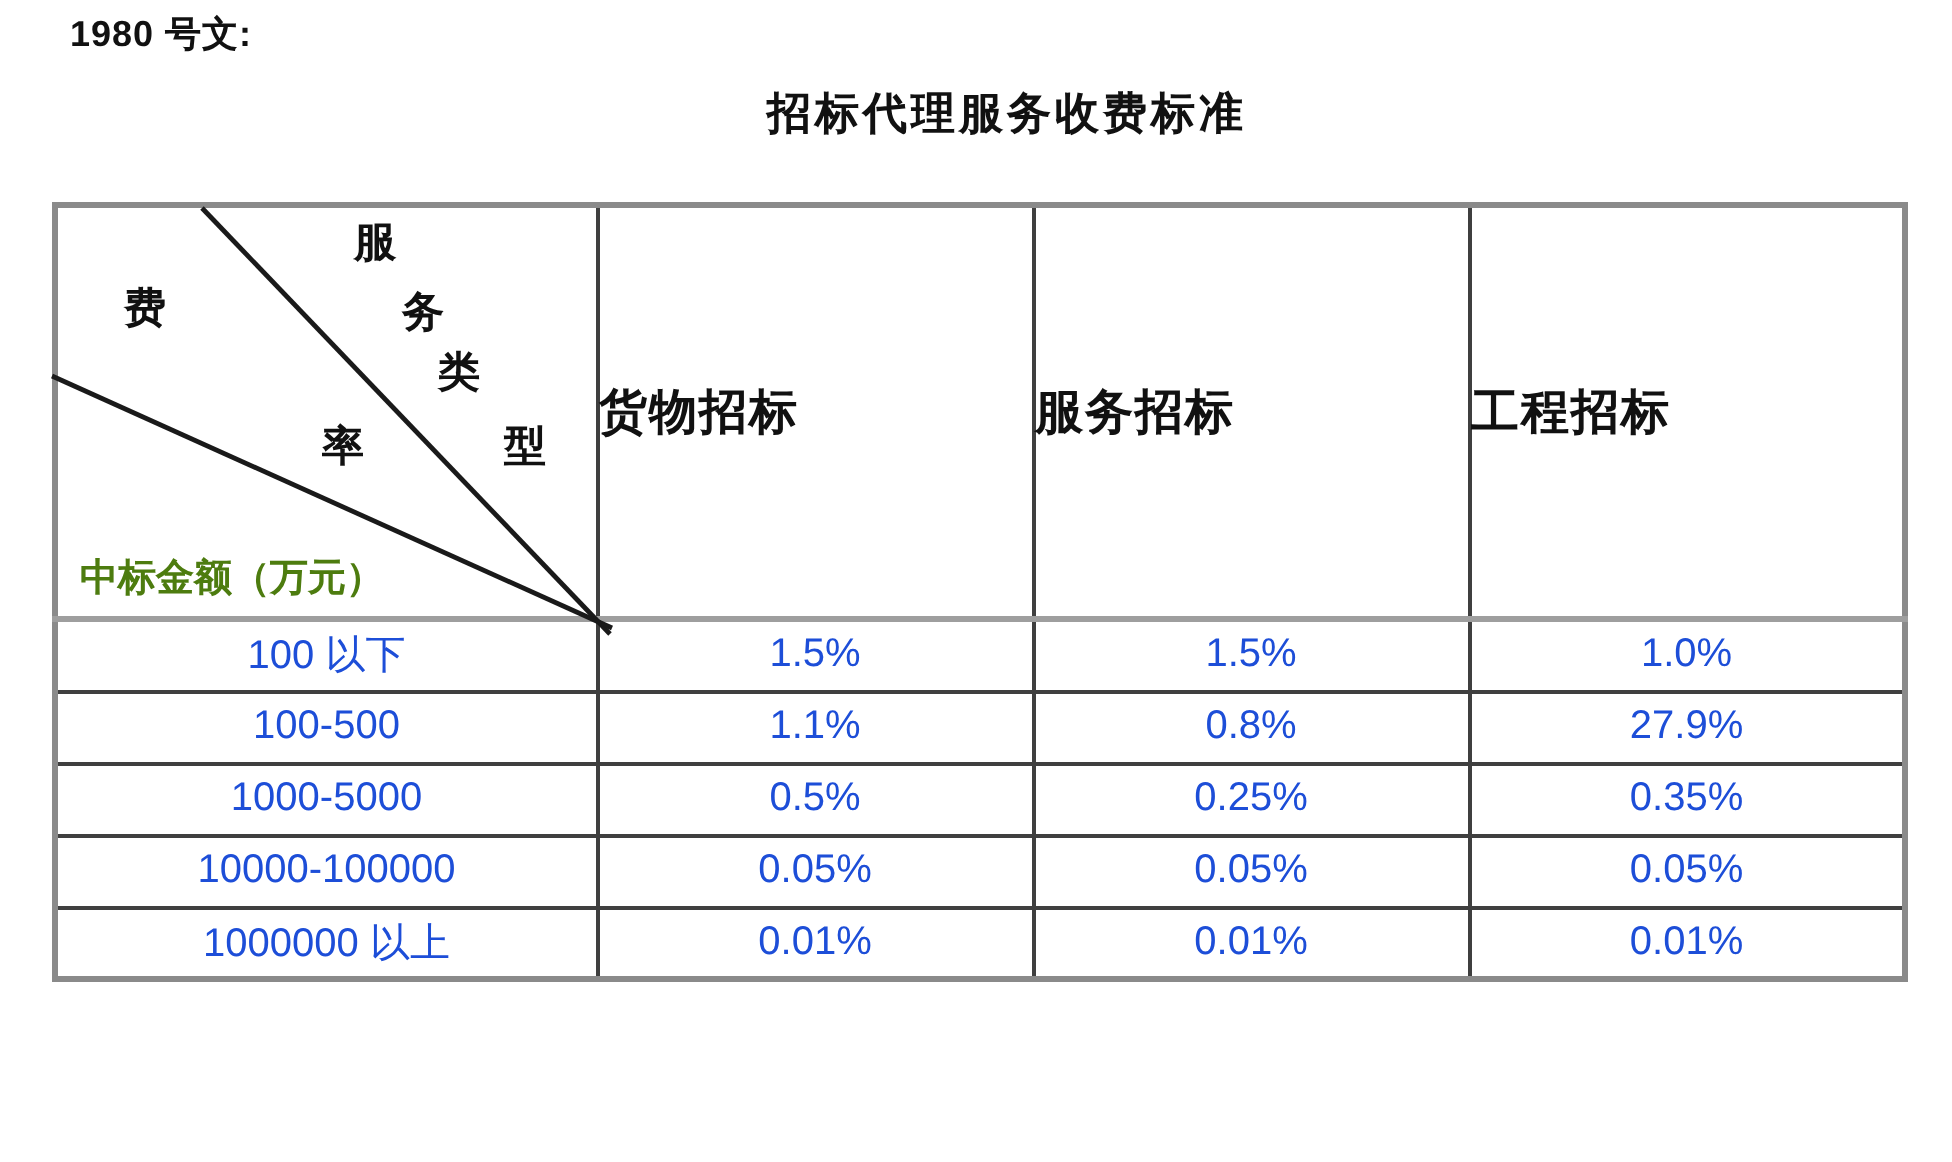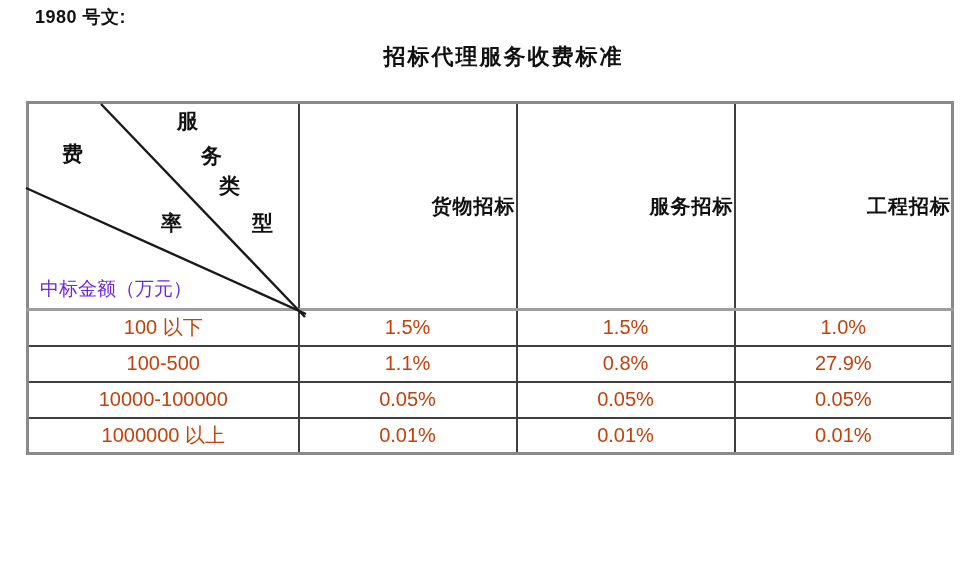--- a/index.html
+++ b/index.html
@@ -60,22 +60,22 @@
   }
   col.c0 { width: 271px; }
   col.c1 { width: 218px; }
   col.c2 { width: 218px; }
   col.c3 { width: 218px; }
   tr.header-row { height: 207px; }
   tr.data-row { height: 36px; }
   .col-header {
     font-family: "Liberation Serif", "DejaVu Serif", serif;
     font-weight: bold;
-    font-size: 20px;
-    text-align: right;
+    font-size: 24px;
+    text-align: left;
     vertical-align: middle;
     color: #111111;
     letter-spacing: 1px;
   }
   .corner-cell {
     position: relative;
     overflow: visible;
   }
   .corner-cell svg {
     position: absolute;
@@ -89,31 +89,31 @@
     font-weight: bold;
     font-size: 21px;
     line-height: 22px;
     color: #111111;
   }
   .amount-axis-label {
     position: absolute;
     left: 11px;
     top: 172px;
     font-family: "Liberation Serif", "DejaVu Serif", serif;
-    font-weight: normal;
+    font-weight: bold;
     font-size: 19px;
-    color: #6d28d9;
+    color: #4d7c0f;
     white-space: nowrap;
   }
   .amount-cell, .rate-cell {
     font-family: "Liberation Sans", "DejaVu Sans", sans-serif;
     font-size: 20px;
     text-align: center;
     vertical-align: middle;
-    color: #c2410c;
+    color: #1d4ed8;
   }
 </style>
 </head>
 <body>
 
 <div class="page">
 
   <div class="doc-ref">1980 号文:</div>
 
   <div class="doc-title">招标代理服务收费标准</div>
@@ -152,20 +152,26 @@
         <td class="rate-cell">1.5%</td>
         <td class="rate-cell">1.0%</td>
       </tr>
       <tr class="data-row">
         <td class="amount-cell">100-500</td>
         <td class="rate-cell">1.1%</td>
         <td class="rate-cell">0.8%</td>
         <td class="rate-cell">27.9%</td>
       </tr>
       <tr class="data-row">
+        <td class="amount-cell">1000-5000</td>
+        <td class="rate-cell">0.5%</td>
+        <td class="rate-cell">0.25%</td>
+        <td class="rate-cell">0.35%</td>
+      </tr>
+      <tr class="data-row">
         <td class="amount-cell">10000-100000</td>
         <td class="rate-cell">0.05%</td>
         <td class="rate-cell">0.05%</td>
         <td class="rate-cell">0.05%</td>
       </tr>
       <tr class="data-row">
         <td class="amount-cell">1000000 以上</td>
         <td class="rate-cell">0.01%</td>
         <td class="rate-cell">0.01%</td>
         <td class="rate-cell">0.01%</td>

